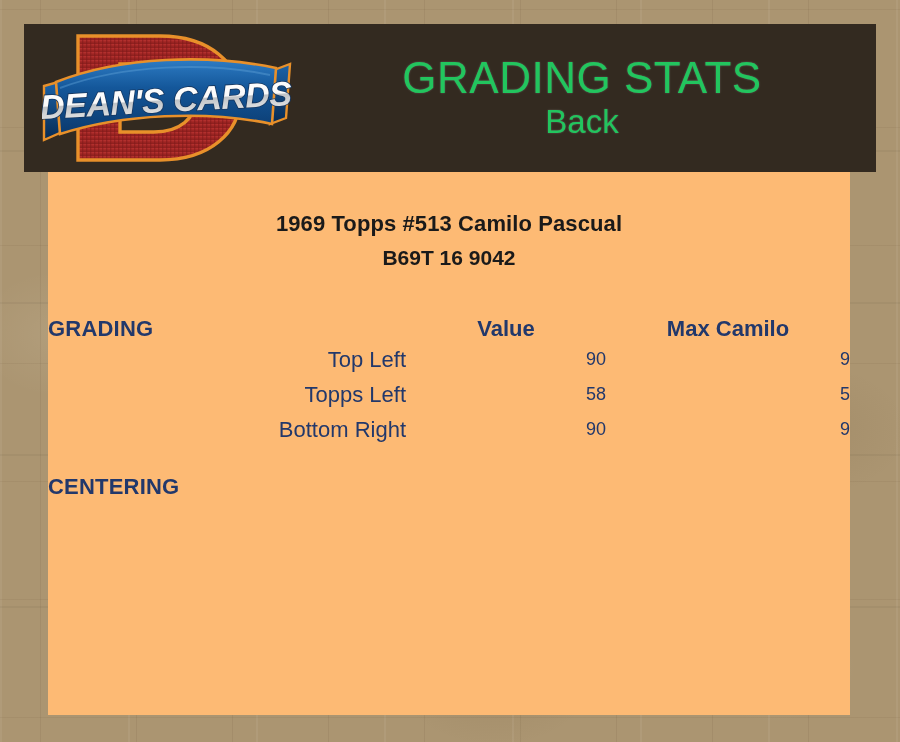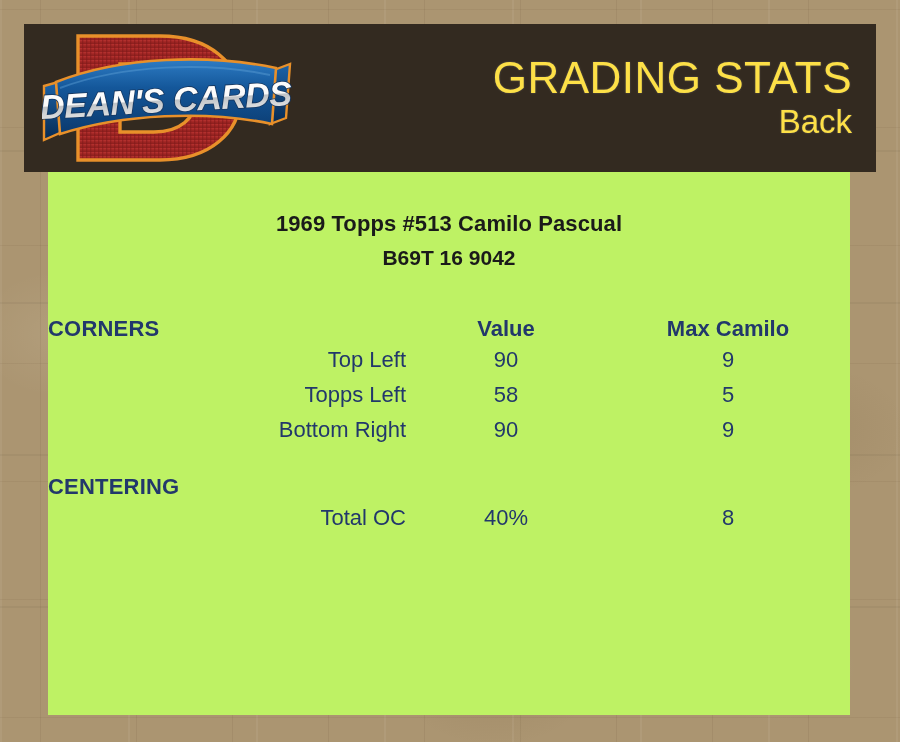--- a/index.html
+++ b/index.html
@@ -63,44 +63,44 @@
   #logo-wrap {
     position: relative;
     width: 268px;
     height: 148px;
     flex: 0 0 268px;
   }
   #logo-svg { position: absolute; left: 18px; top: 4px; }
 
   #title-block {
     flex: 1 1 auto;
-    text-align: right;
-    color: #fde047;
-    padding-right: 24px;
+    text-align: center;
+    color: #22c55e;
+    padding-right: 4px;
   }
   #stats-title {
     font-size: 44px;
     font-weight: 400;
     letter-spacing: .5px;
     line-height: 1.08;
     text-shadow: 0 0 2px rgba(255,255,255,.25);
   }
   #stats-subtitle {
     font-size: 33px;
     font-weight: 400;
     line-height: 1.25;
     text-shadow: 0 0 2px rgba(255,255,255,.25);
   }
 
   
   #panel {
     position: absolute;
     left: 48px; top: 172px;
     width: 802px; height: 543px;
-    background: #bef264;
+    background: #fdba74;
   }
 
   #card-name {
     text-align: center;
     margin-top: 39px;
     font-size: 22px;
     font-weight: bold;
     color: #1a1a1a;
     letter-spacing: .1px;
   }
@@ -144,23 +144,23 @@
 
   tr.data-row td { height: 35px; vertical-align: middle; }
   .row-label {
     font-size: 22px;
     font-weight: 400;
     text-align: right;
     padding-left: 157px;
   }
   .row-value,
   .row-max {
-    font-size: 22px;
-    font-weight: 400;
-    text-align: center;
+    font-size: 18px;
+    font-weight: 400;
+    text-align: right;
   }
   .spacer-row td { height: 15px; }
 </style>
 </head>
 <body>
 
 <div id="backdrop"></div>
 
 <div id="header">
 
@@ -230,21 +230,21 @@
 
   <table class="grade-table">
     <colgroup>
       <col class="c-label">
         <col class="c-value">
         <col class="c-max">
     </colgroup>
     <tbody>
 
       <tr class="section-row">
-        <th class="section-title">CORNERS</th>
+        <th class="section-title">GRADING</th>
         <th class="col-head">Value</th>
         <th class="col-head">Max Camilo</th>
       </tr>
 
       <tr class="data-row">
         <td class="row-label">Top Left</td>
         <td class="row-value">90</td>
         <td class="row-max">9</td>
       </tr>
       <tr class="data-row">
@@ -261,21 +261,16 @@
       <tr class="spacer-row">
         <td colspan="3"></td>
       </tr>
 
       <tr class="section-row">
         <th class="section-title">CENTERING</th>
         <th></th>
         <th></th>
       </tr>
 
-      <tr class="data-row">
-        <td class="row-label">Total OC</td>
-        <td class="row-value">40%</td>
-        <td class="row-max">8</td>
-      </tr>
 
     </tbody>
   </table>
 </div>
 
 </body></html>

